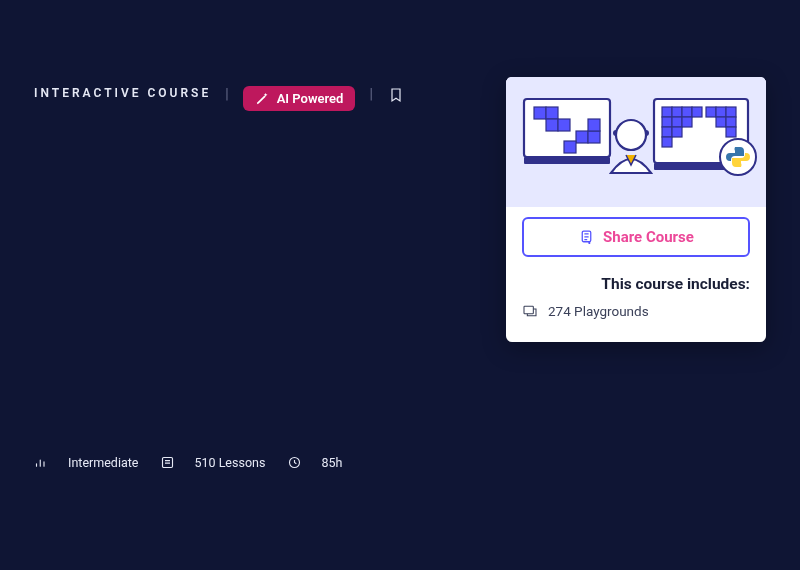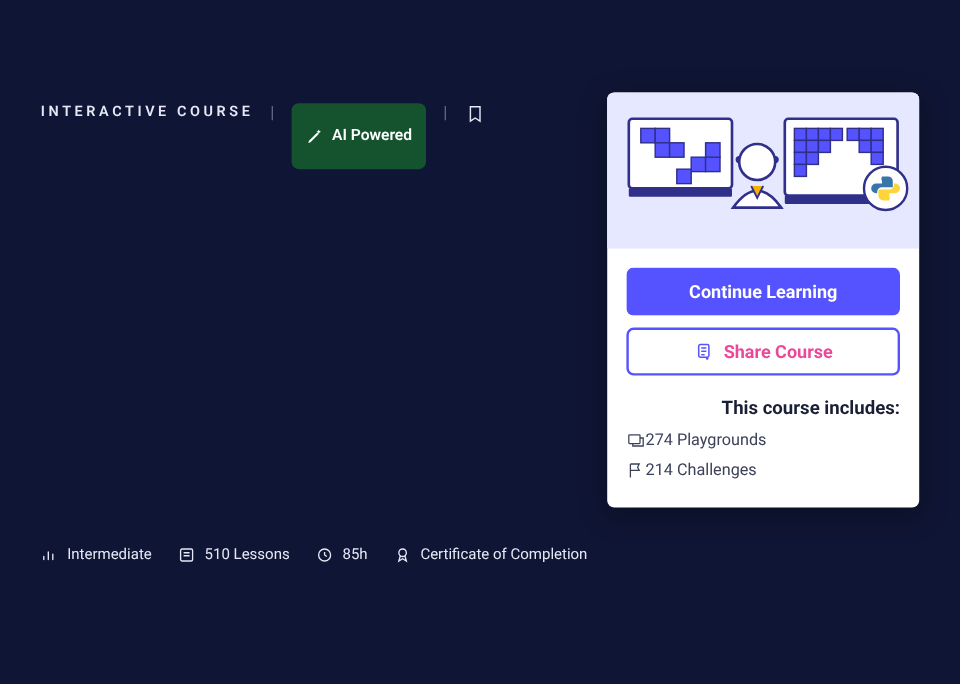--- a/index.html
+++ b/index.html
@@ -25,23 +25,23 @@
     font-size: 12px;
     letter-spacing: 3px;
     font-weight: 600;
     color: #e6e9f5;
   }
   .sep {
     color: #666b8a;
     font-size: 14px;
   }
   .ai-badge {
-    background: #14532d;
+    background: #be185d;
     border-radius: 6px;
-    padding: 20px 12px;
+    padding: 5px 12px;
     display: flex;
     align-items: center;
     gap: 7px;
     font-size: 13px;
     font-weight: 600;
     color: #fff;
   }
   .ai-badge svg { width: 15px; height: 15px; }
   .bookmark-btn {
     width: 18px; height: 18px;
@@ -54,21 +54,21 @@
   .meta {
     position: absolute;
     left: 34px;
     bottom: 100px;
     display: flex;
     align-items: center;
     gap: 22px;
     font-size: 12.5px;
     color: #e6e9f5;
   }
-  .meta-item { display: flex; align-items: center; gap: 7px; }
+  .meta-item { display: flex; align-items: center; gap: 19px; }
   .meta-item svg { width: 15px; height: 15px; stroke: #e6e9f5; fill: none; stroke-width: 1.8; }
 
   
   .card {
     position: absolute;
     top: 77px;
     right: 34px;
     width: 260px;
     background: #fff;
     border-radius: 6px;
@@ -114,20 +114,21 @@
   .includes-title {
     font-size: 15.5px;
     font-weight: 700;
     color: #1a1f36;
     margin: 18px 0 10px;
     text-align: right;
   }
   .inc-row {
     display: flex;
     align-items: center;
+    gap: 10px;
     font-size: 13.5px;
     color: #3b4159;
     margin: 9px 0;
   }
   .inc-row svg { width: 16px; height: 16px; stroke: #3b4159; fill: none; stroke-width: 1.6; flex-shrink: 0; }
 
   
   .card-illus .screen { fill:#fff; stroke:#30308a; stroke-width:2.2; }
   .card-illus .screen-base { fill:#30308a; }
   .card-illus .block { fill:#5553ff; stroke:#30308a; stroke-width:1.2; }
@@ -168,27 +169,20 @@
         <path d="M8 9h8M8 13h8"></path>
       </svg>
     <span>510 Lessons</span>
   </div>
   <div class="meta-item">
     <svg viewBox="0 0 24 24">
         <circle cx="12" cy="12" r="8"></circle>
         <path d="M12 8v4l3 2"></path>
       </svg>
     <span>85h</span>
-  </div>
-  <div class="meta-item">
-    <svg viewBox="0 0 24 24">
-        <circle cx="12" cy="9" r="5"></circle>
-        <path d="M9 13l-2 7 5-3 5 3-2-7"></path>
-      </svg>
-    <span>Certificate of Completion</span>
   </div>
 </div>
 
 <div class="card">
   <svg class="card-illus" viewBox="0 0 260 130">
     <rect x="0" y="0" width="260" height="130" fill="#e6e8ff"></rect>
 
     <rect class="screen" x="18" y="22" width="86" height="58" rx="3"></rect>
     <rect class="screen-base" x="18" y="80" width="86" height="7" rx="1"></rect>
 
@@ -234,42 +228,32 @@
     <path d="M120 78 l5 10 l5 -10" fill="#f2b200" stroke="#30308a" stroke-width="1.5"></path>
 
     <circle cx="232" cy="80" r="18" fill="#fff" stroke="#30308a" stroke-width="2"></circle>
     <g transform="translate(222,70)">
       <path d="M7 0h5a4 4 0 0 1 4 4v5h-9a4 4 0 0 0-4 4v1H2a4 4 0 0 1 0-8h5V4a4 4 0 0 1 0-4z" fill="#3776ab"></path>
       <path d="M13 20h-5a4 4 0 0 1-4-4v-5h9a4 4 0 0 0 4-4v-1h1a4 4 0 0 1 0 8h-5v2a4 4 0 0 1 0 4z" fill="#ffd43b"></path>
     </g>
   </svg>
 
   <div class="card-body">
-    <div class="btn btn-primary">
-      <span>Continue Learning</span>
-    </div>
     <div class="btn btn-outline">
       <svg viewBox="0 0 24 24">
           <rect x="6" y="3" width="12" height="15" rx="2"></rect>
           <path d="M9 7h6M9 11h6M9 15h4"></path>
           <path d="M16 18v3M14.5 19.5h3"></path>
         </svg>
       <span>Share Course</span>
     </div>
 
     <div class="includes-title">This course includes:</div>
 
     <div class="inc-row">
       <svg viewBox="0 0 24 24">
           <rect x="3" y="5" width="14" height="11" rx="1"></rect>
           <path d="M17 9h4v10H8v-3"></path>
         </svg>
       <span>274 Playgrounds</span>
     </div>
-    <div class="inc-row">
-      <svg viewBox="0 0 24 24">
-          <path d="M5 21V4"></path>
-          <path d="M5 4h11l-2 4 2 4H5"></path>
-        </svg>
-      <span>214 Challenges</span>
-    </div>
   </div>
 </div>
 
 </body></html>

